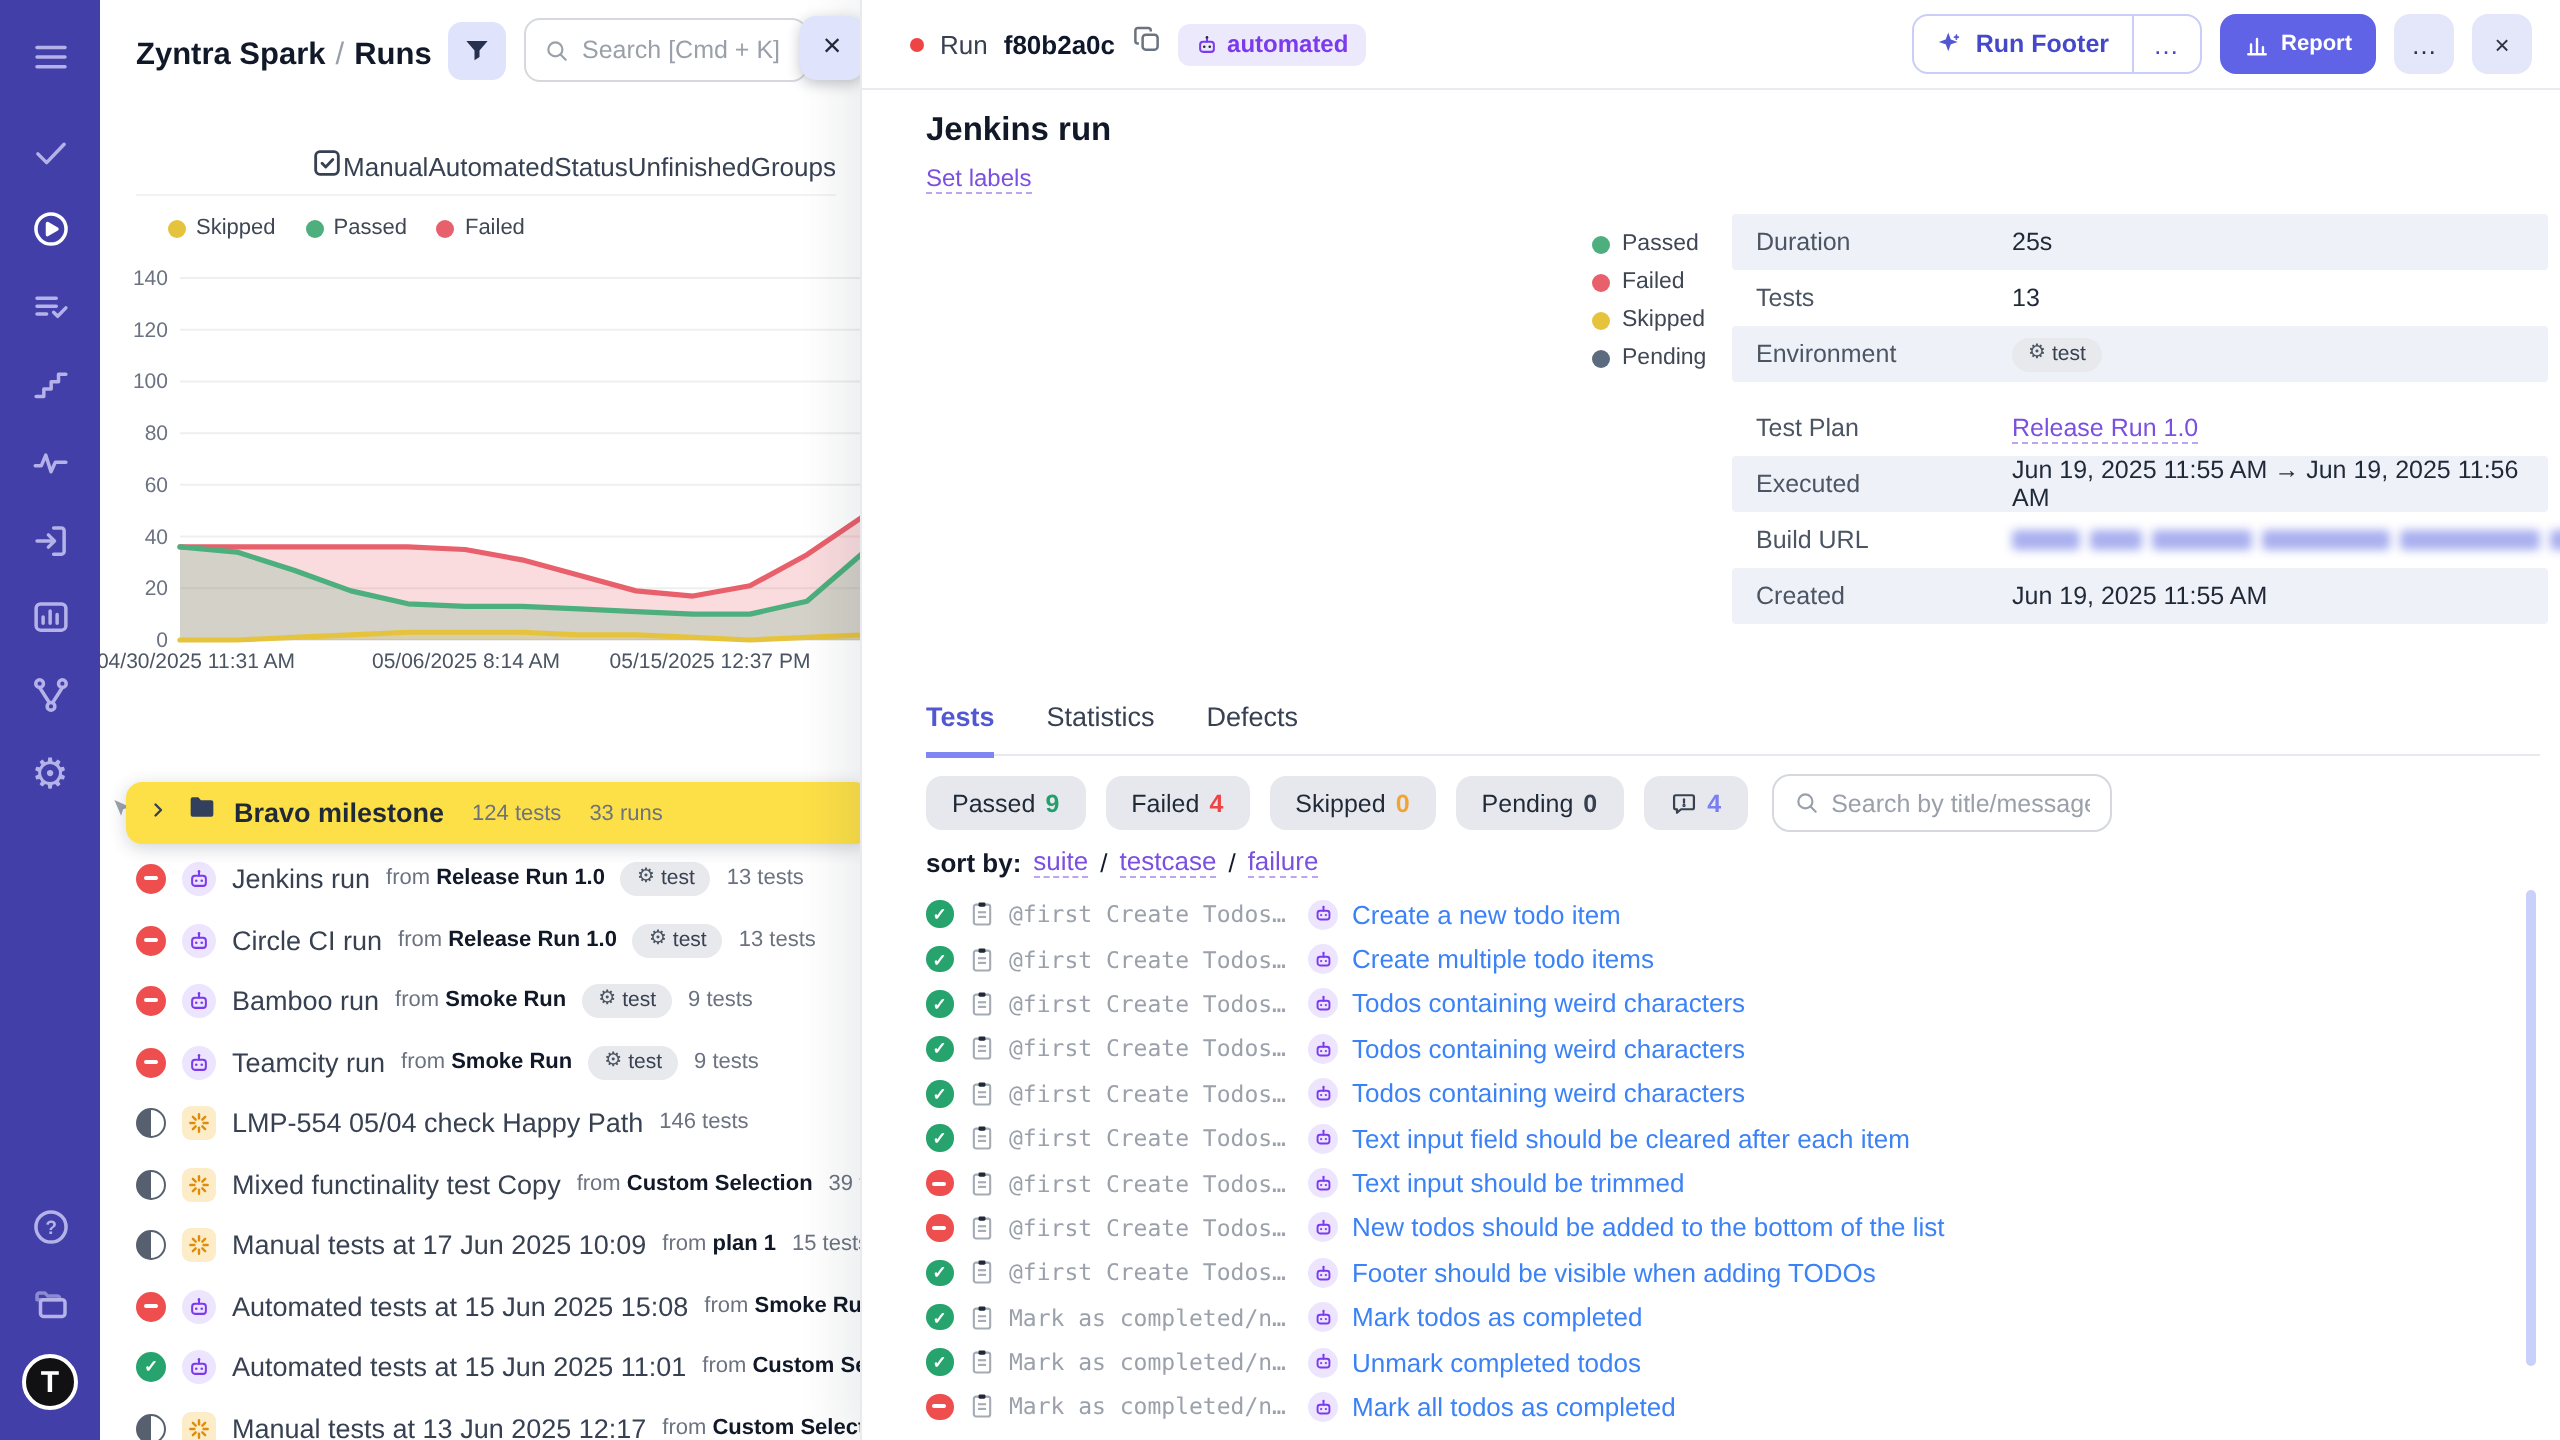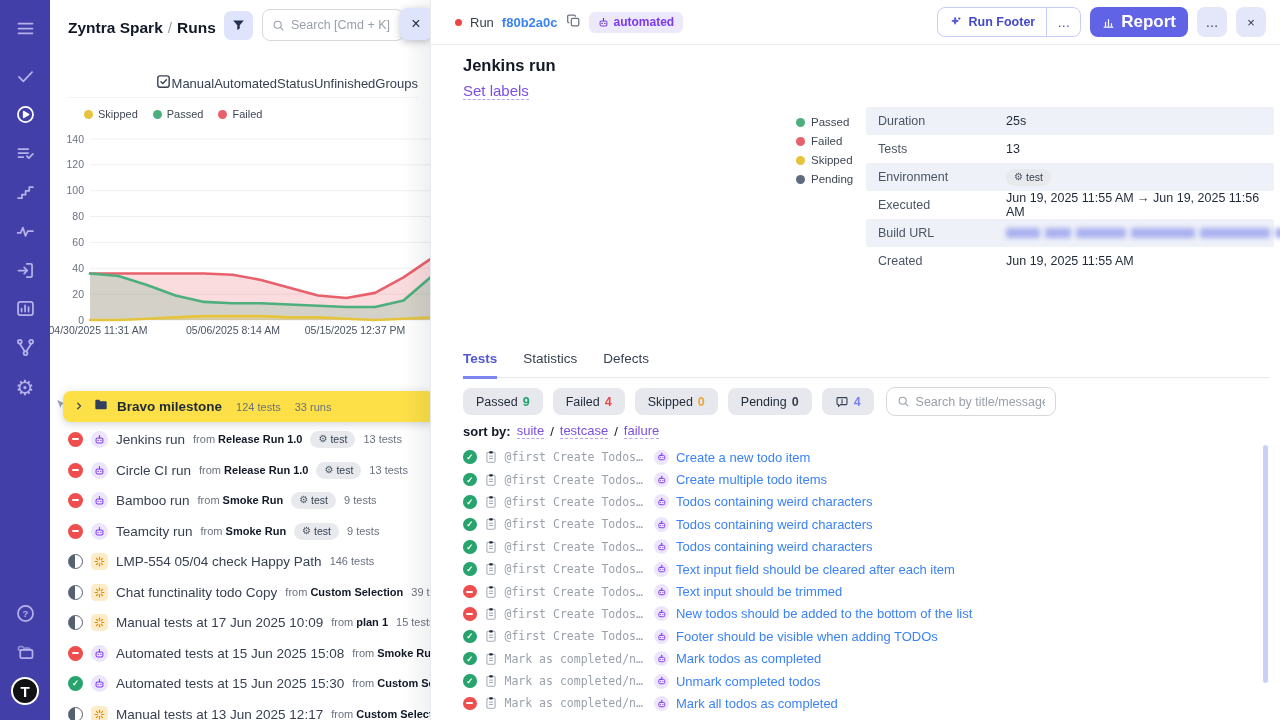--- a/index.html
+++ b/index.html
@@ -63,38 +63,38 @@
   .kb-auto { background:#ece5fd; border-radius:50%; color:#7c3aed; }
   .kb-mixed { background:#fcecc7; border-radius:4.5px; color:#e08c0b; }
   .kbadge svg { width:11px; height:11px; stroke:currentColor; fill:none; stroke-width:2.2; stroke-linecap:round; }
 
   
   #detail-panel { position:absolute; left:430px; top:0; width:850px; height:720px; background:#fff; border-left:1px solid #e8eaee; box-shadow:-12px 0 20px rgba(15,23,42,.07); z-index:10; }
   .dt-topbar { position:absolute; left:0; right:0; top:0; height:45px; border-bottom:1px solid #e9ebf0; }
   .tb-left { position:absolute; left:24px; top:0; bottom:0; display:flex; align-items:center; gap:8px; }
   .red-dot { width:7px; height:7px; border-radius:50%; background:#ef4444; flex:none; }
   .run-label { font-size:13px; color:#374151; }
-  .run-id { font-size:13px; font-weight:bold; color:#3b82f6; }
+  .run-id { font-size:13px; font-weight:bold; color:#0f172a; }
   .copy-btn svg { width:15px; height:15px; stroke:#6b7280; fill:none; stroke-width:2; stroke-linejoin:round; }
   .auto-badge { display:inline-flex; align-items:center; gap:5px; background:#ece9fc; border-radius:6px; padding:3.5px 9px; cursor:default; }
   .auto-badge svg { width:11px; height:11px; stroke:#7c3aed; fill:none; stroke-width:2.2; stroke-linecap:round; }
   .auto-badge span { font-size:12px; color:#7c3aed; font-weight:600; }
   .tb-right { position:absolute; right:14px; top:7px; display:flex; gap:9px; height:30px; }
   .btn-summary-group { display:flex; align-items:stretch; border:1px solid #c9cdf7; border-radius:8px; overflow:hidden; }
   .bs-main { display:flex; align-items:center; gap:6px; padding:0 11px; cursor:pointer; }
   .bs-main svg { width:14px; height:14px; fill:#5357d2; stroke:#5357d2; stroke-width:1.6; stroke-linecap:round; }
   .bs-label { font-size:12.5px; font-weight:600; color:#4549c8; white-space:nowrap; }
   .bs-divider { width:1px; background:#c9cdf7; }
   .bs-more { display:flex; align-items:center; padding:0 10px; font-size:13px; color:#4549c8; cursor:pointer; }
   .btn-report { display:flex; align-items:center; gap:6px; background:#6163e6; border-radius:8px; padding:0 12px; cursor:pointer; }
   .btn-report svg { width:13px; height:13px; stroke:#fff; fill:none; stroke-width:2.2; stroke-linecap:round; }
-  .btn-report span { font-size:17px; font-weight:600; color:#fff; }
+  .btn-report span { font-size:11px; font-weight:600; color:#fff; }
   .btn-sq { width:30px; height:30px; background:#e4e6fa; border-radius:8px; display:flex; align-items:center; justify-content:center; font-size:13px; color:#30323f; cursor:pointer; }
   .dt-title { position:absolute; left:32px; top:56px; font-size:16.5px; font-weight:bold; color:#111827; }
-  .set-labels { position:absolute; left:32px; top:82px; font-size:15px; color:#7b4fe0; border-bottom:1px dashed #bda4f0; cursor:pointer; }
+  .set-labels { position:absolute; left:32px; top:82px; font-size:12px; color:#7b4fe0; border-bottom:1px dashed #bda4f0; cursor:pointer; }
 
   
   .donut-wrap { position:absolute; left:125px; top:102px; width:130px; height:130px; }
   #donut { width:130px; height:130px; border-radius:50%; position:relative; }
   .donut-gap { position:absolute; left:64px; top:0; width:2px; height:65px; background:#fff; transform-origin:50% 100%; }
   .donut-hole { position:absolute; left:37px; top:37px; width:56px; height:56px; background:#fff; border-radius:50%; }
   .dlabel { position:absolute; color:#fff; font-size:11px; font-weight:bold; transform:translate(-50%,-50%); }
   .dl1 { left:28px; top:37px; }
   .dl2 { left:101px; top:90px; }
   .donut-legend { position:absolute; left:365px; top:116px; display:flex; flex-direction:column; gap:7px; }
@@ -407,21 +407,21 @@
       <span class="run-name">LMP-554 05/04 check Happy Path</span>
       <span class="run-tests">146 tests</span>
     </div>
     <div class="run-row" style="top:577px">
       <span class="si si-h sz15"></span>
       <span class="kbadge kb-mixed">
           <svg viewBox="0 0 24 24">
             <use href="#i-spark"></use>
           </svg>
         </span>
-      <span class="run-name">Chat functinality todo Copy</span>
+      <span class="run-name">Mixed functinality test Copy</span>
       <span class="run-from"><span>from</span> <b>Custom Selection</b></span>
       <span class="run-tests">39 tests</span>
     </div>
     <div class="run-row" style="top:607px">
       <span class="si si-h sz15"></span>
       <span class="kbadge kb-mixed">
           <svg viewBox="0 0 24 24">
             <use href="#i-spark"></use>
           </svg>
         </span>
@@ -440,21 +440,21 @@
       <span class="run-from"><span>from</span> <b>Smoke Run</b></span>
 
     </div>
     <div class="run-row" style="top:668px">
       <span class="si si-p sz15"></span>
       <span class="kbadge kb-auto">
           <svg viewBox="0 0 24 24">
             <use href="#i-robot"></use>
           </svg>
         </span>
-      <span class="run-name">Automated tests at 15 Jun 2025 15:30</span>
+      <span class="run-name">Automated tests at 15 Jun 2025 11:01</span>
       <span class="run-from"><span>from</span> <b>Custom Selection</b></span>
 
     </div>
     <div class="run-row" style="top:699px">
       <span class="si si-h sz15"></span>
       <span class="kbadge kb-mixed">
           <svg viewBox="0 0 24 24">
             <use href="#i-spark"></use>
           </svg>
         </span>
@@ -542,20 +542,26 @@
       </div>
       <div class="irow">
         <span class="ilabel">Environment</span>
         <span class="ivalue">
             <span class="env-badge">
               <span class="gear">⚙</span>
               <span>test</span>
             </span>
           </span>
       </div>
+      <div class="irow gap-top">
+        <span class="ilabel">Test Plan</span>
+        <span class="ivalue">
+            <span class="ilink">Release Run 1.0</span>
+          </span>
+      </div>
       <div class="irow">
         <span class="ilabel">Executed</span>
           <span class="ivalue">Jun 19, 2025 11:55 AM → Jun 19, 2025 11:56 AM</span>
       </div>
       <div class="irow">
         <span class="ilabel">Build URL</span>
         <span class="ivalue redact">
             <i style="width:34px"></i>
             <i style="width:26px"></i>
             <i style="width:50px"></i>

